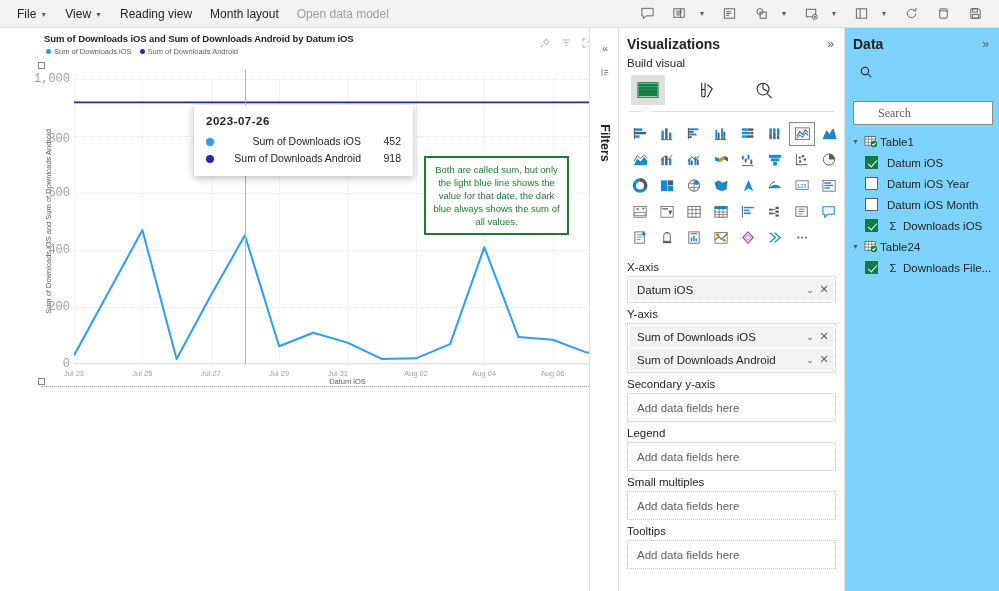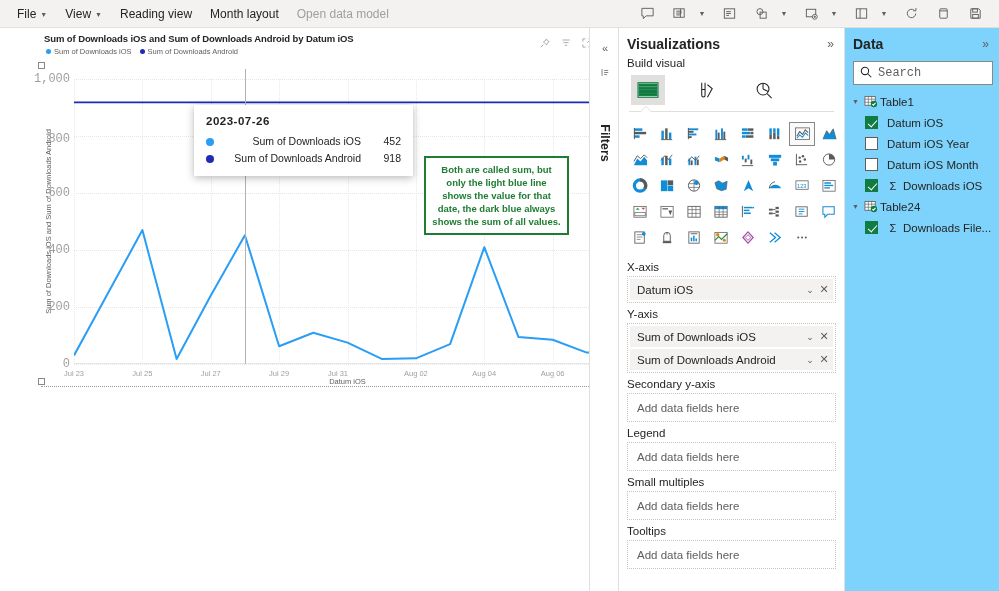--- a/index.html
+++ b/index.html
@@ -117,21 +117,21 @@
   .tt-row { display: flex; align-items: center; font-size: 10.5px; color: #252423; line-height: 17px; }
   .tt-dot { width: 8px; height: 8px; border-radius: 50%; flex: 0 0 auto; margin-right: 6px; }
   .tt-name { flex: 1 1 auto; text-align: right; white-space: nowrap; }
   .tt-val { flex: 0 0 auto; width: 30px; text-align: right; margin-left: 10px; }
 
   
   .annot {
     position: absolute; left: 384px; top: 125px; width: 145px;
     border: 2px solid #1e7d32; background: #ffffff; z-index: 45;
     padding: 5px 6px; text-align: center;
-    font-size: 9.5px; font-weight: bold; color: #1e7d32; line-height: 13px;
+    font-size: 9.5px; font-weight: normal; color: #1e7d32; line-height: 13px;
   }
 
   
   .canvas-bottom-rule {
     position: absolute; left: 6px; top: 358px; width: 578px; height: 4px;
     border-top: 1px dotted #999;
   }
   .corner-h { position: absolute; width: 7px; height: 7px; border: 1px solid #888; background: #fff; }
 
   
@@ -212,21 +212,22 @@
 
   
   .data-pane {
     position: absolute; left: 845px; top: 28px; width: 154px; height: 563px;
     background: #7dd3fc; overflow: hidden;
   }
   .search-wrap { margin: 4px 6px 6px 8px; position: relative; }
   .search-box {
     width: 100%; height: 24px; border: 1px solid #8a8886; background: #fff;
     padding: 0 4px 0 24px; font-size: 12px; color: #605e5c;
-    font-family: Liberation Mono, monospace;
+    font-family: Liberation Serif, serif;
+    margin-top: 40px;
   }
   .search-box::placeholder { color: #605e5c; }
   .search-ic {
     position: absolute; left: 6px; top: 4px; width: 14px; height: 14px;
     color: #252423;
   }
   .tree-row {
     display: flex; align-items: center; height: 21px; padding-left: 4px; font-size: 11.5px;
     color: #252423; white-space: nowrap;
   }

